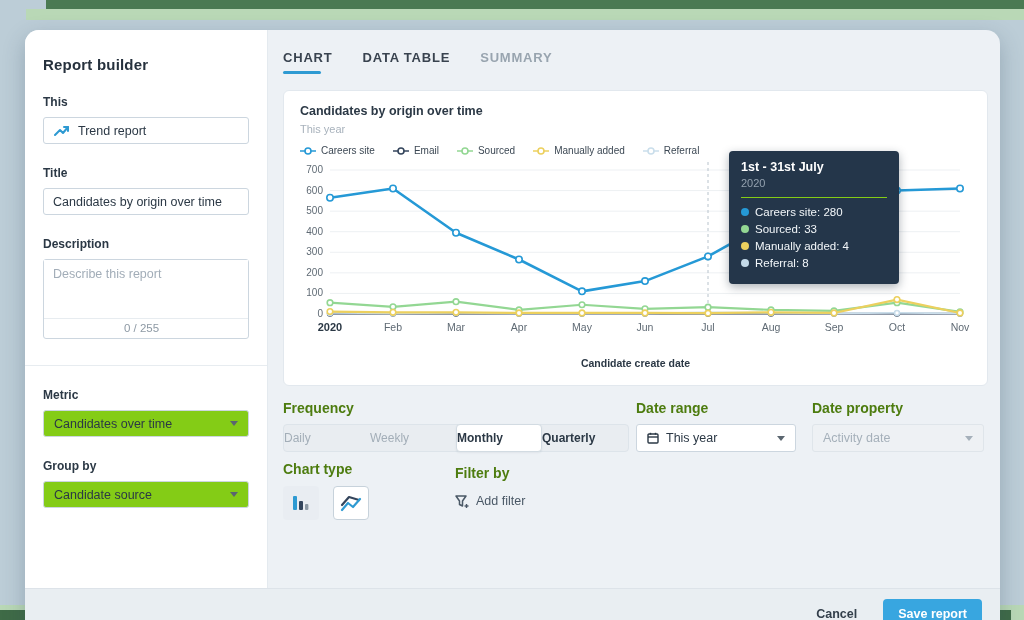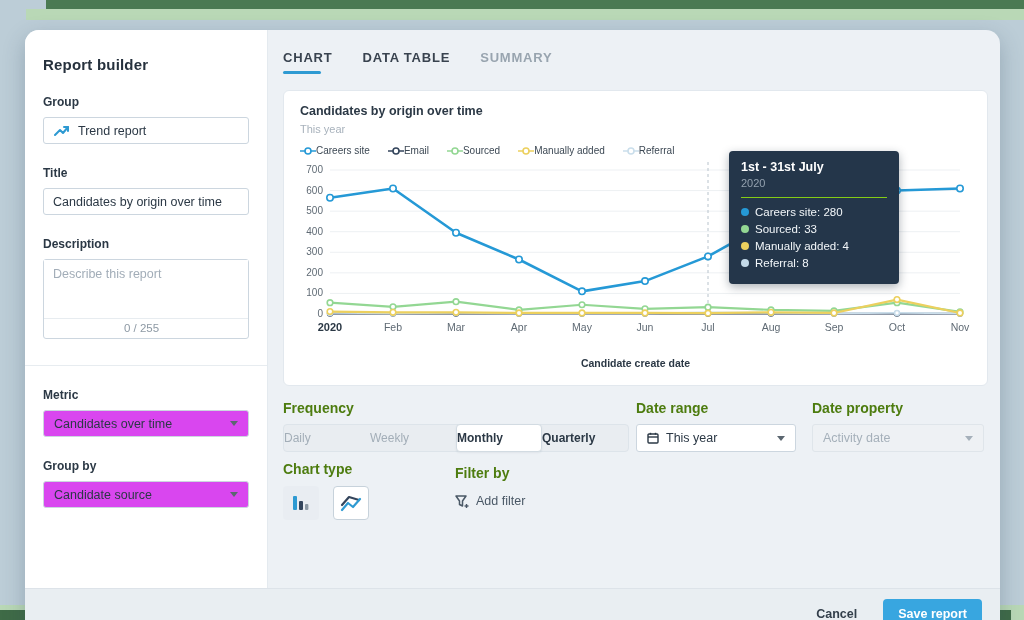--- a/index.html
+++ b/index.html
@@ -51,42 +51,42 @@
     border:none; resize:none; outline:none; flex:1; padding:7px 9px;
     font-size:12.5px; font-family:"Liberation Sans", sans-serif; color:#2b3845;
   }
   .sb-textarea::placeholder { color:#a2adb8; }
   .sb-counter {
     border-top:1px solid #e7ecf0; text-align:center; font-size:11.5px; color:#8d99a4;
     padding:3px 9px 4px 0;
   }
   .sb-divider { margin:26px -18px 0 -18px; border-top:1px solid #e7ecf0; }
   .sb-select {
-    margin-top:8px; border:1px solid #ccd6df; border-radius:3px; background:#d946ef;
+    margin-top:8px; border:1px solid #ccd6df; border-radius:3px; background:#84cc16;
     height:27px; display:flex; align-items:center; justify-content:space-between;
     padding:0 10px; font-size:12.5px; color:#2b3845; cursor:pointer;
   }
   .caret { width:0; height:0; border-left:4px solid transparent; border-right:4px solid transparent; border-top:5px solid #5b6670; }
 
   
   .tabs { position:absolute; left:258px; top:20px; display:flex; gap:30px; }
   .tab { font-size:13px; font-weight:bold; letter-spacing:.8px; color:#39434f; padding-bottom:9px; cursor:pointer; position:relative; }
   .tab.active::after { content:""; position:absolute; left:0; bottom:0; width:38px; height:3px; background:#2e9ad2; border-radius:2px; }
   .tab.muted { color:#98a4af; }
 
   
   .chart-card {
     position:absolute; left:258px; top:60px; width:705px; height:296px;
     background:#fff; border:1px solid #e2e8ee; border-radius:6px;
     padding:13px 16px 0 16px;
   }
   .cc-title { font-size:12.5px; font-weight:bold; color:#2b3845; }
   .cc-sub { font-size:11px; color:#a8b2bc; margin-top:5px; }
   .legend { display:flex; gap:18px; margin-top:10px; align-items:center; }
-  .legend-item { display:flex; align-items:center; font-size:10px; color:#3c4854; }
+  .legend-item { display:flex; align-items:center; gap:5px; font-size:10px; color:#3c4854; }
   .axis-title { text-align:center; font-size:10.5px; font-weight:bold; color:#2b3845; margin-top:1px; }
 
   
   .tooltip {
     position:absolute; left:445px; top:60px; width:170px; z-index:5;
     background:#24364a; border-radius:4px; padding:9px 12px 10px 12px;
     box-shadow:0 3px 10px rgba(20,35,50,.35);
   }
   .tt-title { font-size:12.5px; font-weight:bold; color:#fff; }
   .tt-sub { font-size:11px; color:#93a1af; margin:3px 0 8px 0; }
@@ -139,21 +139,21 @@
 <div class="frame-top-dark"></div>
 <div class="frame-top-light"></div>
 <div class="frame-bot-light"></div>
 <div class="frame-bot-dashes"></div>
 
 <div class="window">
 
   <div class="sidebar">
     <div class="sb-title">Report builder</div>
 
-    <div class="sb-label">Group</div>
+    <div class="sb-label">This</div>
     <div class="sb-field">
       <span style="display:flex">
         <svg width="16" height="12" viewBox="0 0 16 12">
             <polyline points="1,10 6,5 9,8 14,2" fill="none" stroke="#2e9ad2" stroke-width="2" stroke-linecap="round" stroke-linejoin="round"></polyline>
             <polyline points="10,2 14,2 14,6" fill="none" stroke="#2e9ad2" stroke-width="2" stroke-linecap="round" stroke-linejoin="round"></polyline>
           </svg>
       </span>
       <span>Trend report</span>
     </div>
 

